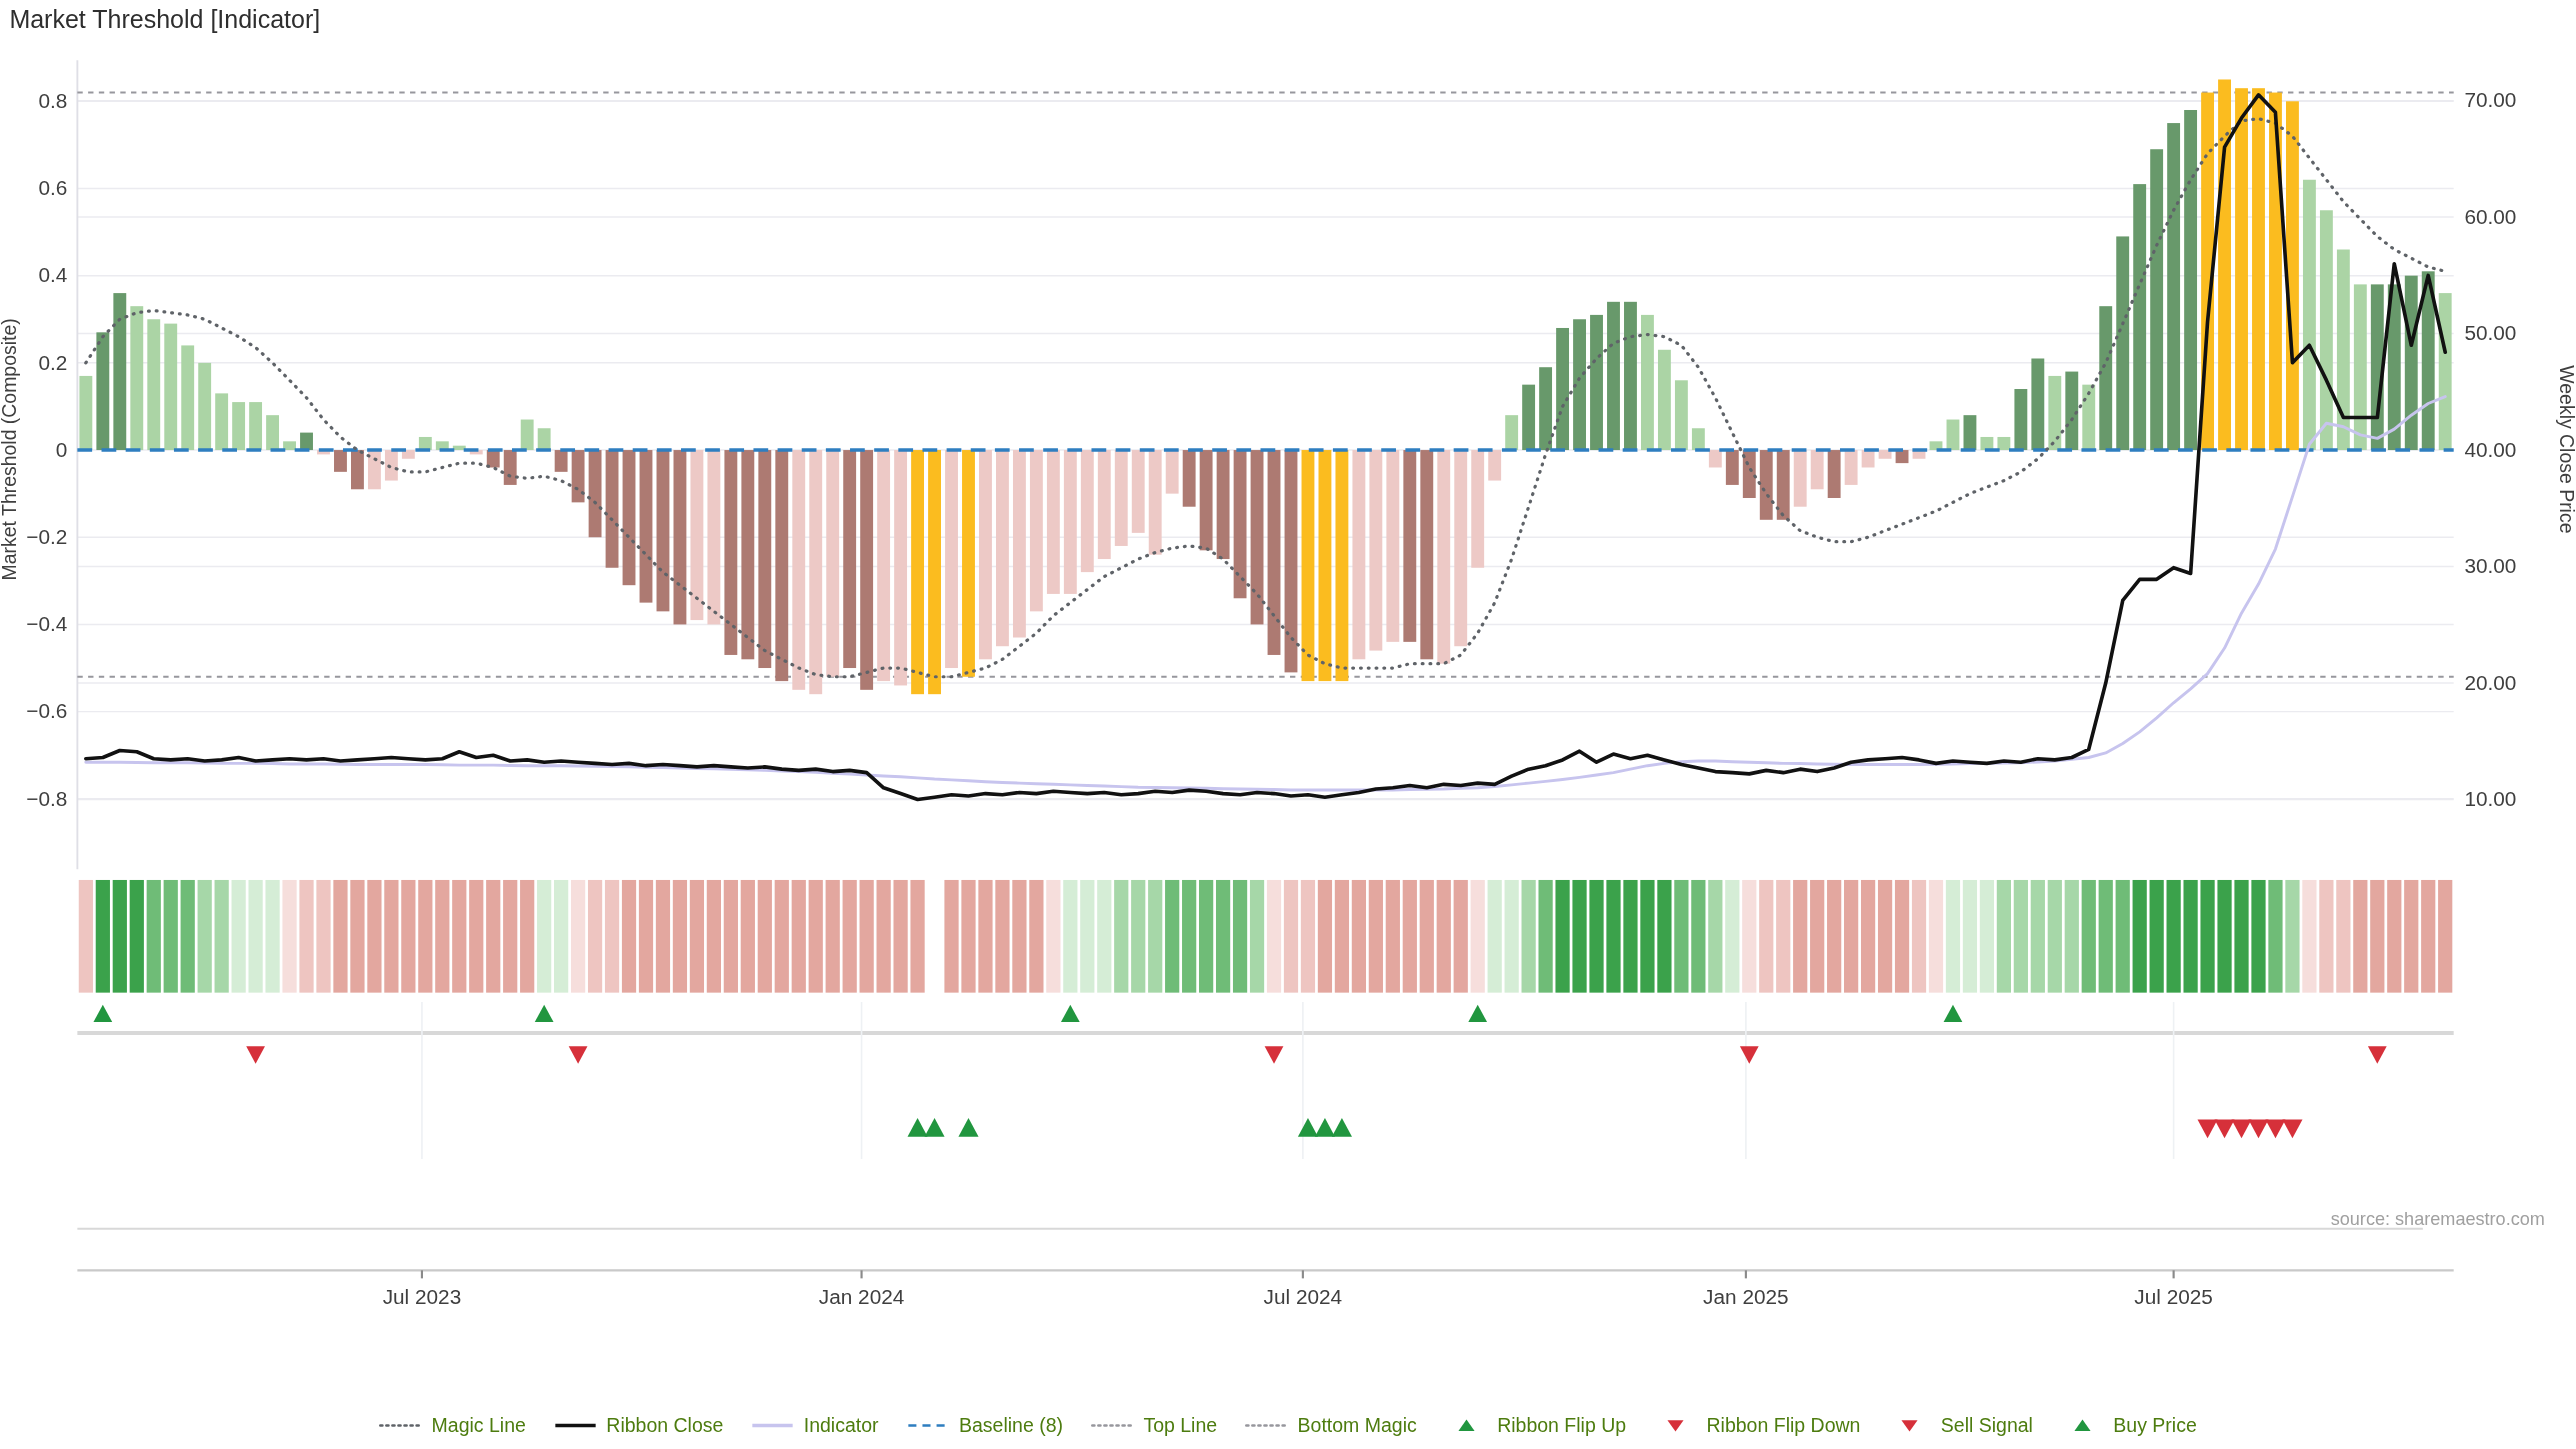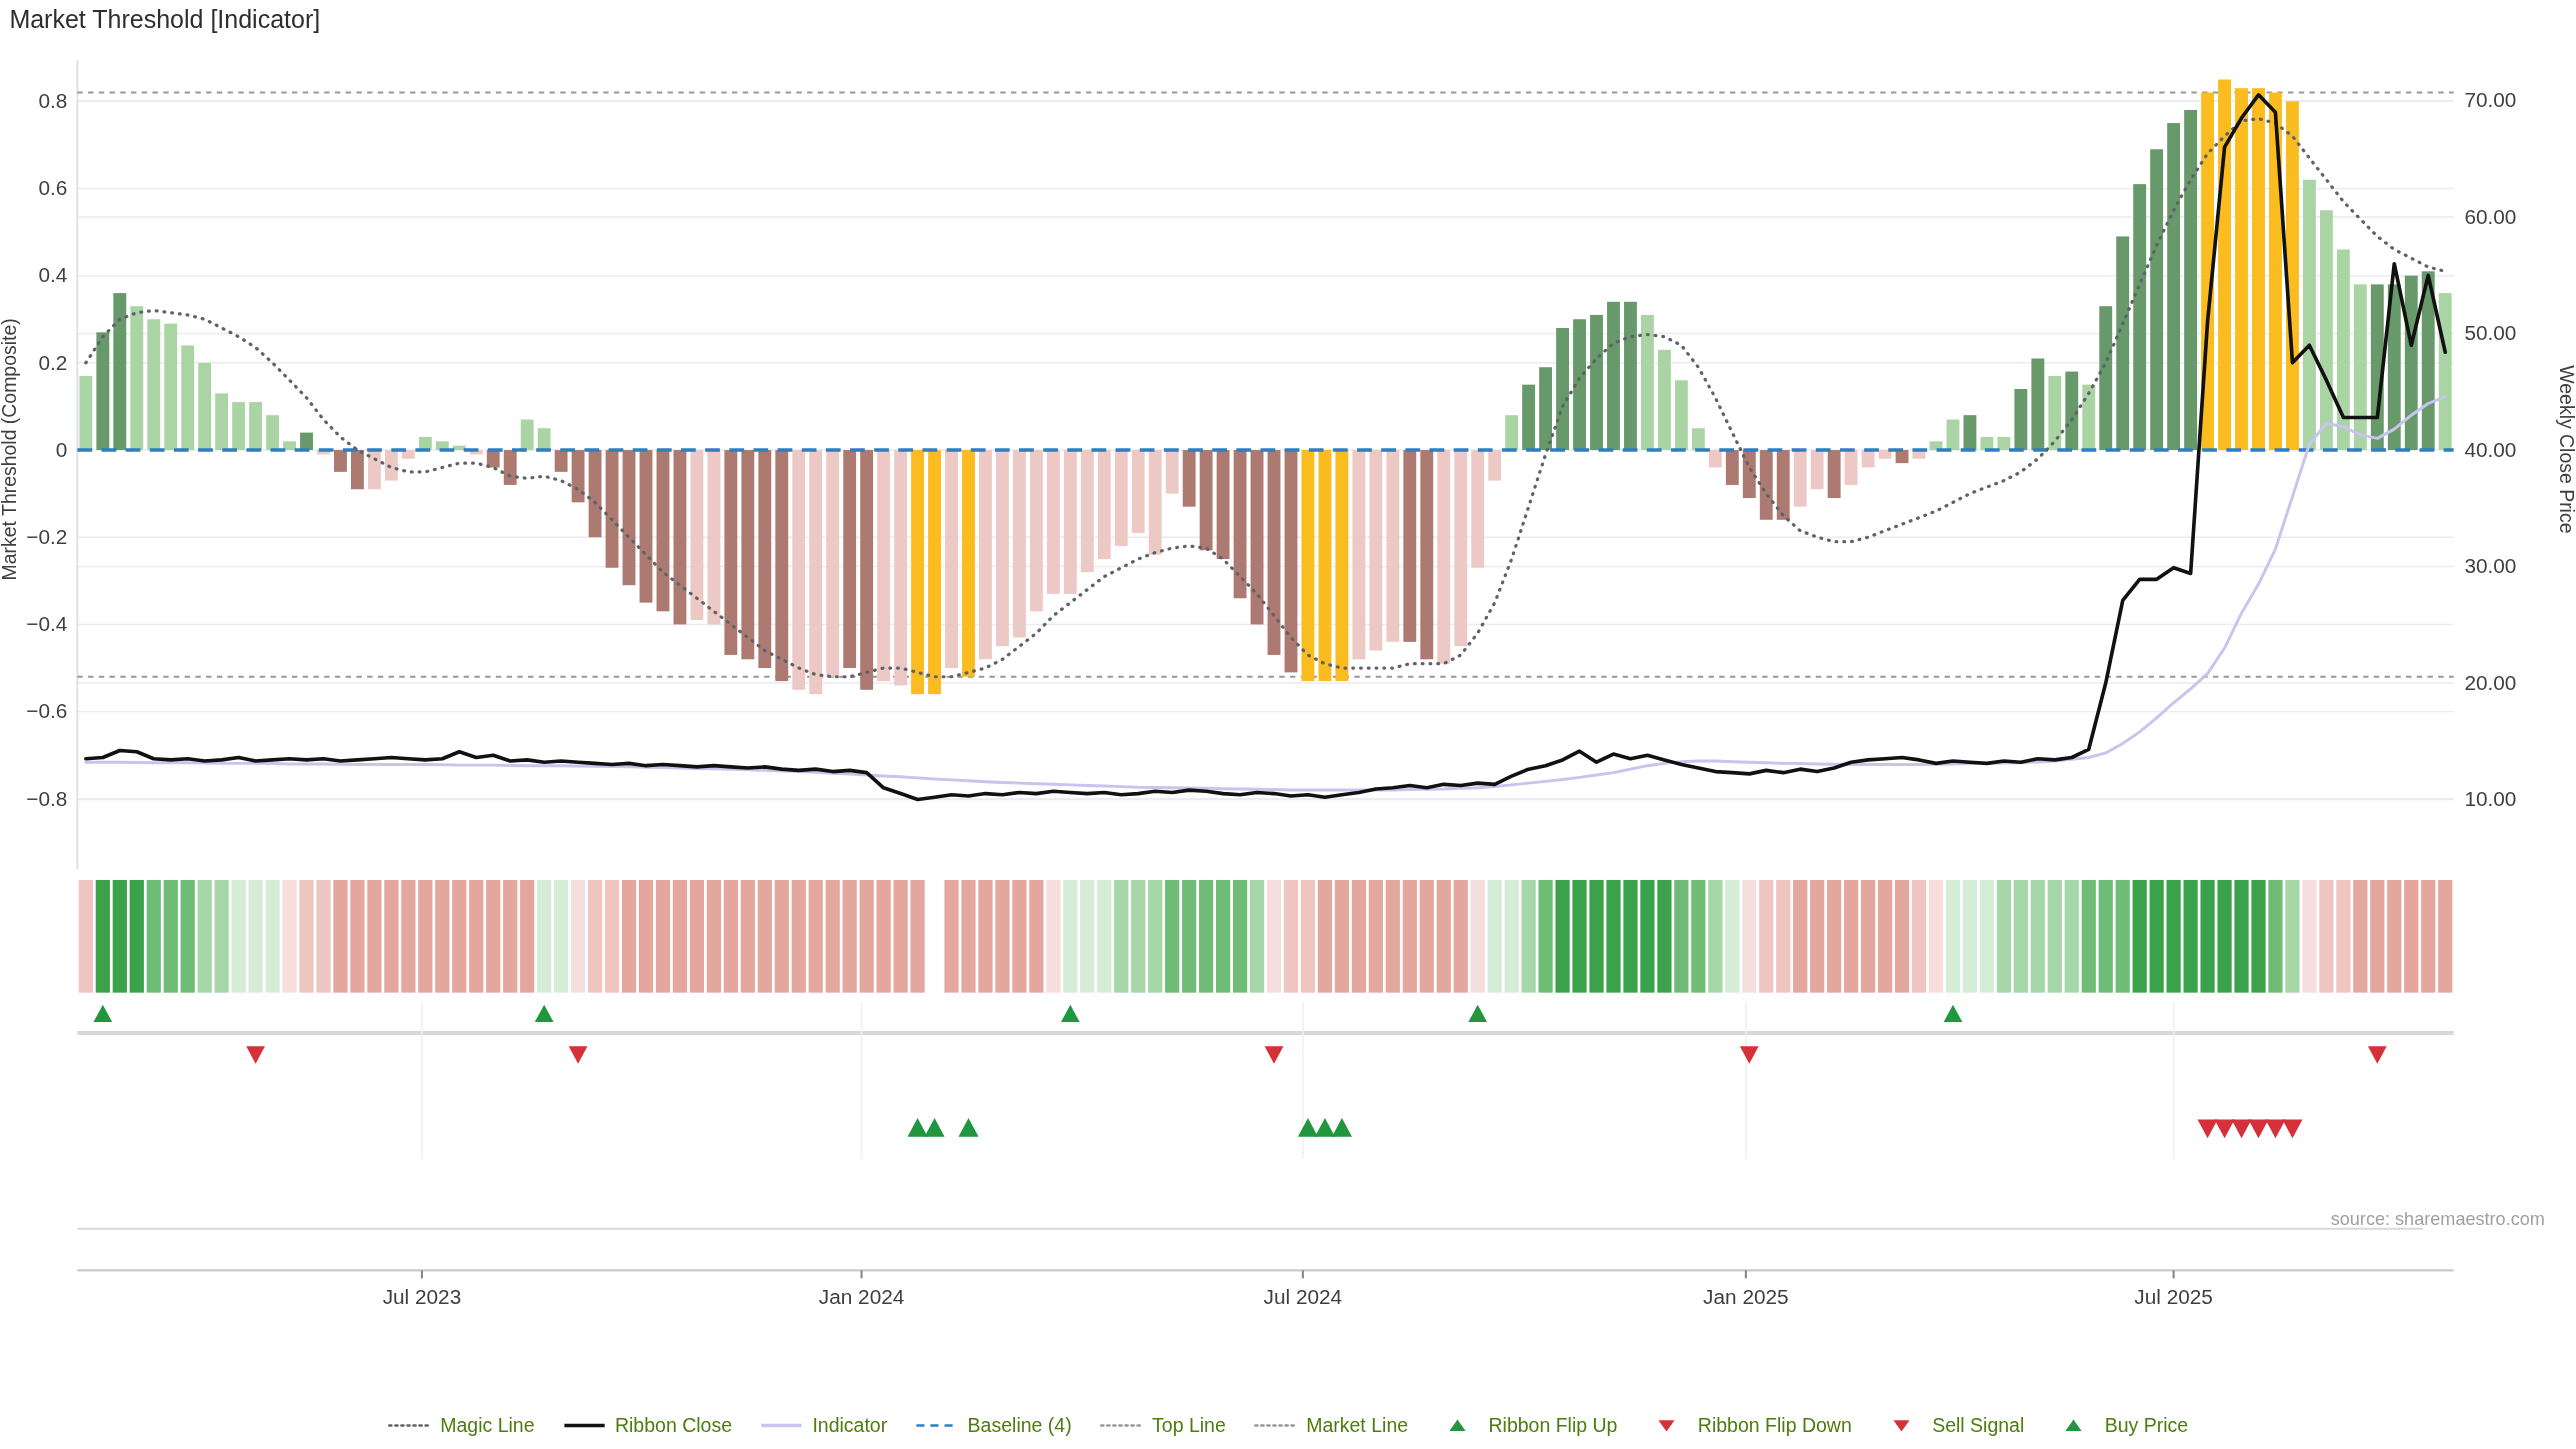--- a/index.html
+++ b/index.html
@@ -395,33 +395,33 @@
       <div class="legend-item">
         <svg width="43" height="19" viewBox="0 0 64 28">
           <line x1="2" x2="62" y1="14" y2="14" stroke="#c7c4ee" stroke-width="5" stroke-linecap="butt"></line>
         </svg>
         <span>Indicator</span>
       </div>
       <div class="legend-item">
         <svg width="43" height="19" viewBox="0 0 64 28">
           <line x1="2" x2="62" y1="14" y2="14" stroke="#2e7ec0" stroke-width="4" stroke-dasharray="12 9" stroke-linecap="butt"></line>
         </svg>
-        <span>Baseline (4)</span>
+        <span>Baseline (8)</span>
       </div>
       <div class="legend-item">
         <svg width="43" height="19" viewBox="0 0 64 28">
           <line x1="2" x2="62" y1="14" y2="14" stroke="#97979d" stroke-width="4" stroke-dasharray="3 6" stroke-linecap="round"></line>
         </svg>
         <span>Top Line</span>
       </div>
       <div class="legend-item">
         <svg width="43" height="19" viewBox="0 0 64 28">
           <line x1="2" x2="62" y1="14" y2="14" stroke="#97979d" stroke-width="4" stroke-dasharray="3 6" stroke-linecap="round"></line>
         </svg>
-        <span>Market Line</span>
+        <span>Bottom Magic</span>
       </div>
       <div class="legend-item">
         <svg width="43" height="19" viewBox="0 0 64 28">
           <path d="M 20,22 L 44,22 L 32,5 Z" fill="#21963f"></path>
         </svg>
         <span>Ribbon Flip Up</span>
       </div>
       <div class="legend-item">
         <svg width="43" height="19" viewBox="0 0 64 28">
           <path d="M 20,6 L 44,6 L 32,23 Z" fill="#d6303a"></path>

